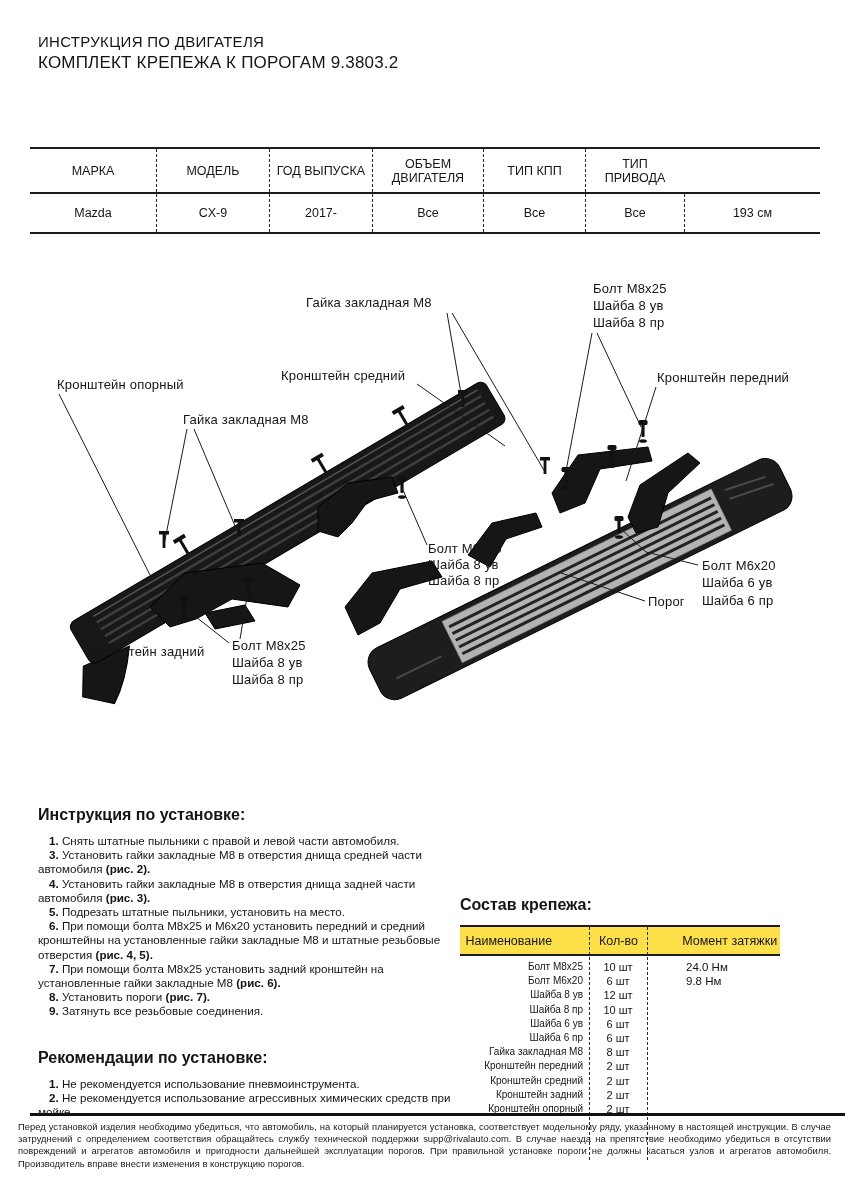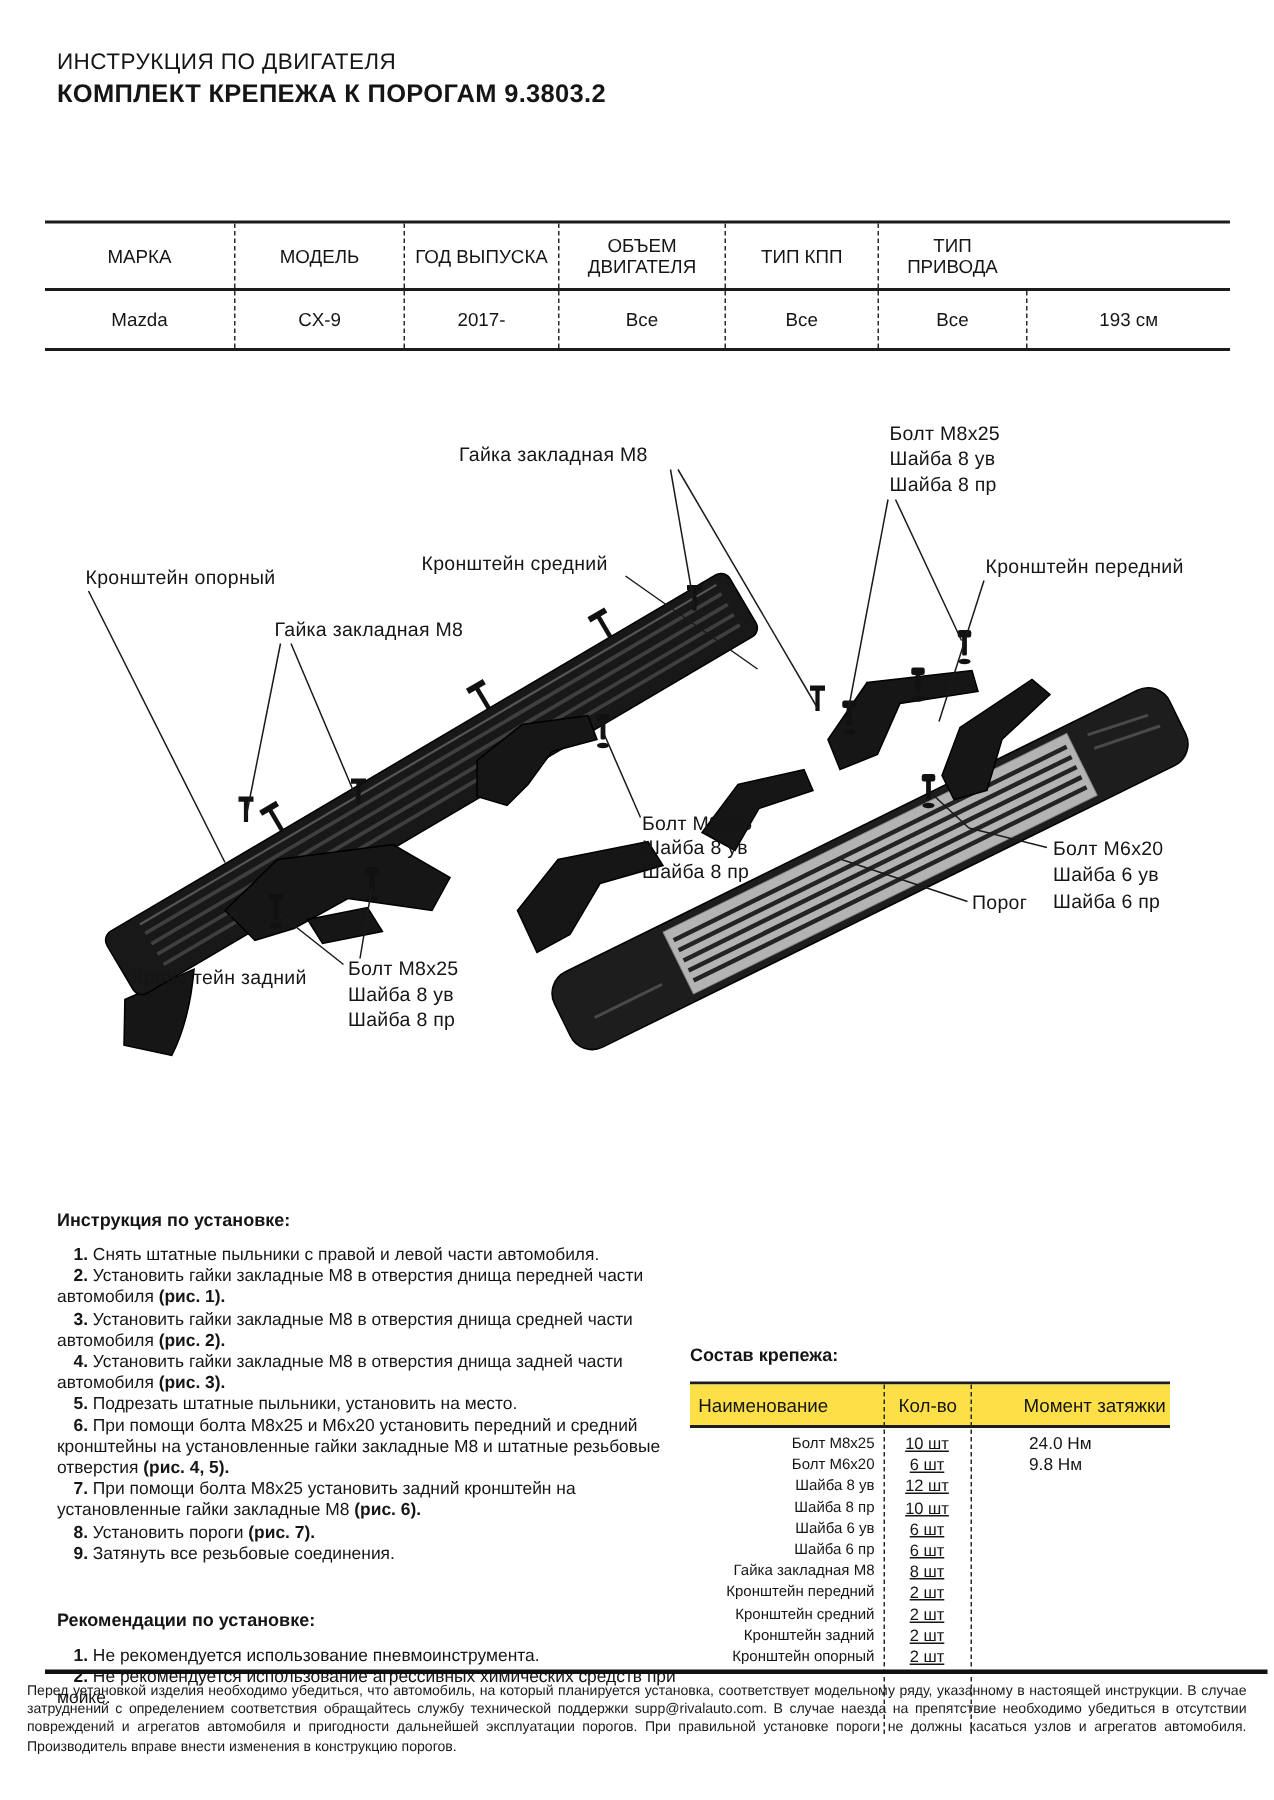--- a/index.html
+++ b/index.html
@@ -4,54 +4,54 @@
 <style>
   html,body{margin:0;padding:0;background:#888;}
   .page{
     position:relative;width:849px;height:1200px;background:#ffffff;
     font-family:"Liberation Sans","DejaVu Sans",sans-serif;color:#151515;
     margin:0 auto;overflow:hidden;
   }
   
   .title-block{position:absolute;left:38px;top:33px;}
   .title-line1{font-size:15px;font-weight:400;letter-spacing:.3px;}
-  .title-line2{font-size:17px;font-weight:700;letter-spacing:.2px;margin-top:3px;}
+  .title-line2{font-size:17px;font-weight:400;letter-spacing:.2px;margin-top:3px;}
   
   .vtable{position:absolute;left:30px;top:147px;width:790px;
     border-top:2px solid #1c1c1c;border-bottom:2px solid #1c1c1c;font-size:12.5px;}
   .vrow{display:flex;align-items:center;}
   .vrow.head{height:43px;border-bottom:2px solid #1c1c1c;}
   .vrow.body{height:38px;}
   .vcell{display:flex;align-items:center;justify-content:center;text-align:center;
     height:100%;box-sizing:border-box;border-left:1px dashed #2a2a2a;line-height:14px;padding:0 6px;}
   .vcell:first-child{border-left:none;}
   .c0{width:126px;} .c1{width:113px;} .c2{width:103px;} .c3{width:111px;text-align:center;}
   .c4{width:102px;} .c5{width:99px;} .c6{width:136px;}
   
   .diagram{position:absolute;left:0;top:255px;width:849px;height:505px;}
   .diagram text{font-size:13px;fill:#151515;letter-spacing:.2px;}
   .leader{stroke:#1a1a1a;stroke-width:1;fill:none;}
   .metal{fill:#161616;stroke:#000;stroke-width:1;}
   
   .leftcol{position:absolute;left:38px;top:806px;width:414px;}
-  .sec-heading{font-size:12px;font-weight:700;margin:0 0 10px 0;}
+  .sec-heading{font-size:16px;font-weight:700;margin:0 0 10px 0;}
   .step,.rec-item{font-size:11.6px;line-height:14.2px;margin:0;text-indent:11px;}
   .rec-heading{margin-top:30px;}
   
   .rightcol{position:absolute;left:460px;top:880px;width:320px;margin-top:16px;}
   .hw-table{position:relative;margin-top:11px;width:320px;
     border-top:2px solid #1c1c1c;}
   .hw-head{display:flex;height:27px;align-items:center;background:#fde047;
     border-bottom:2px solid #1c1c1c;font-size:12.5px;gap:39px;}
   .hw-head div{text-align:center;}
   .hw-head .h0{width:129px;} .hw-head .h1{width:58px;} .hw-head .h2{width:133px;}
   .hw-body{padding-top:4px;}
   .hw-row{display:flex;height:14.2px;line-height:14.2px;}
   .hw-name{width:129px;text-align:right;padding-right:6px;box-sizing:border-box;font-size:10px;}
-  .hw-qty{width:58px;text-align:center;font-size:11px;text-decoration:underline;}
+  .hw-qty{width:58px;text-align:center;font-size:11px;}
   .hw-torque{width:133px;text-align:left;padding-left:39px;box-sizing:border-box;font-size:11.5px;}
   .hw-dash{position:absolute;top:0;border-left:1px dashed #2a2a2a;width:0;}
   .dash1{left:129px;height:233px;}
   .dash2{left:187px;height:233px;}
   
   .footer-rule{position:absolute;left:30px;top:1113px;width:815px;height:3px;background:#111;}
   .fineprint{position:absolute;left:18px;top:1121px;width:813px;
     font-size:9.4px;line-height:12.2px;text-align:justify;color:#1a1a1a;}
   b{font-weight:700;}
 </style>
@@ -216,21 +216,20 @@
     <text x="88" y="401">Кронштейн задний</text>
     <text x="232" y="395">Болт М8х25</text>
     <text x="232" y="412">Шайба 8 ув</text>
     <text x="232" y="429">Шайба 8 пр</text>
   </svg>
 
   <div class="leftcol">
     <p class="sec-heading">Инструкция по установке:</p>
 
     <p class="step"><b>1.</b><span> Снять штатные пыльники с правой и левой части автомобиля.</span><b></b></p>
-    <p class="step"><b>2.</b><span> Установить гайки закладные М8 в отверстия днища передней части автомобиля </span><b>(рис. 1).</b></p>
     <p class="step"><b>3.</b><span> Установить гайки закладные М8 в отверстия днища средней части автомобиля </span><b>(рис. 2).</b></p>
     <p class="step"><b>4.</b><span> Установить гайки закладные М8 в отверстия днища задней части автомобиля </span><b>(рис. 3).</b></p>
     <p class="step"><b>5.</b><span> Подрезать штатные пыльники, установить на место.</span><b></b></p>
     <p class="step"><b>6.</b><span> При помощи болта М8х25 и М6х20 установить передний и средний кронштейны на установленные гайки закладные М8 и штатные резьбовые отверстия </span><b>(рис. 4, 5).</b></p>
     <p class="step"><b>7.</b><span> При помощи болта М8х25 установить задний кронштейн на установленные гайки закладные М8 </span><b>(рис. 6).</b></p>
     <p class="step"><b>8.</b><span> Установить пороги </span><b>(рис. 7).</b></p>
     <p class="step"><b>9.</b><span> Затянуть все резьбовые соединения.</span><b></b></p>
 
     <p class="sec-heading rec-heading">Рекомендации по установке:</p>
     <p class="rec-item"><b>1.</b><span> Не рекомендуется использование пневмоинструмента.</span></p>

